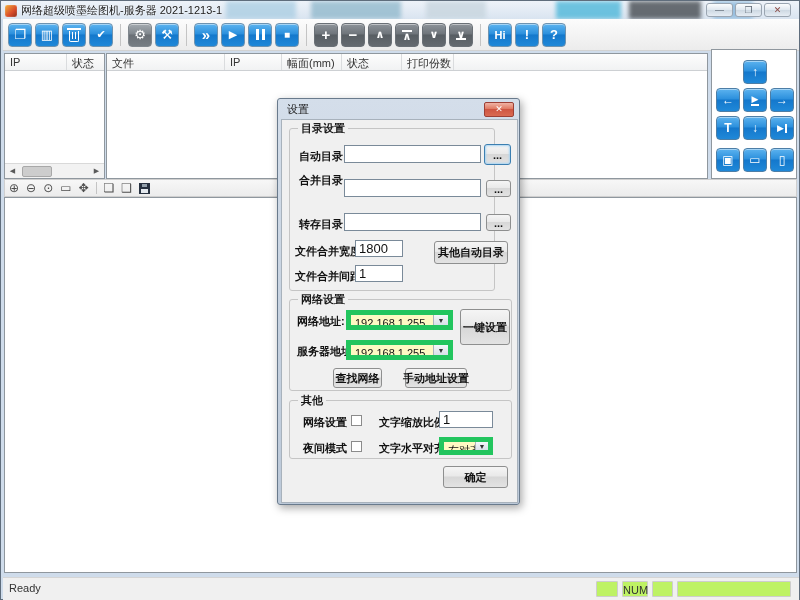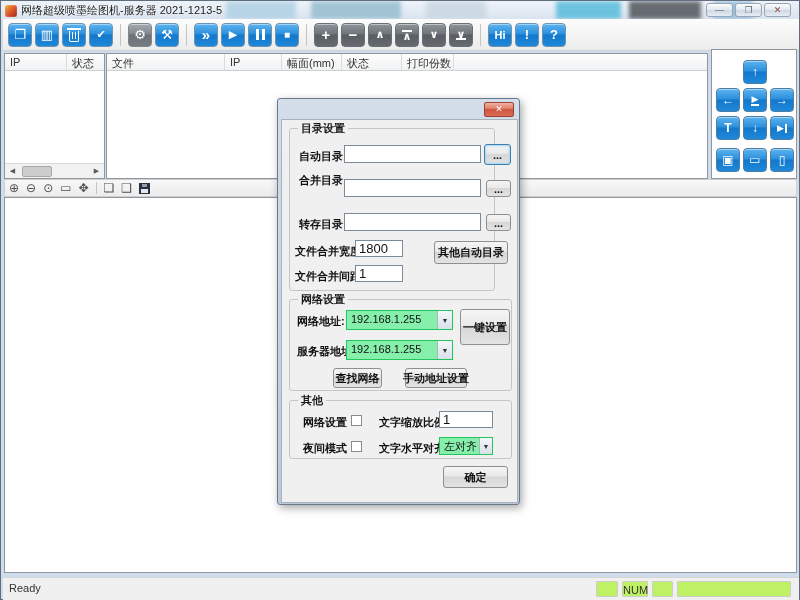--- a/index.html
+++ b/index.html
@@ -111,42 +111,42 @@
   .group-label { position:absolute; top:-8px; left:8px; background:#f0f0f0;
     padding:0 3px; font-weight:bold; color:#1a1a1a; }
   .dlbl { position:absolute; font-weight:bold; color:#111; white-space:nowrap; }
   .dinput { position:absolute; border:1px solid #7a8a99; background:#fff;
     font-family:inherit; font-size:13px; padding:1px 3px; color:#111; }
   .btn7 { position:absolute; display:flex; align-items:center; justify-content:center;
     font-weight:bold; font-size:11px; color:#111; white-space:nowrap;
     background:linear-gradient(#f5f5f5,#e9e9e9 45%,#d7d7d7 50%,#e3e3e3);
     border:1px solid #8e8f8f; border-radius:3px; cursor:default; }
   .btn7.focused { border-color:#3c7fb1; box-shadow:inset 0 0 2px 1px #a9d4f2; }
-  .combo { position:absolute; background:#86efac; border:1px solid #22c55e; display:flex; }
+  .combo { position:absolute; background:#fef9c3; border:5px solid #22c55e; display:flex; }
   .combo-val { flex:1; padding:2px 0 0 4px; color:#111; overflow:hidden; white-space:nowrap; }
   .combo-arrow { width:15px; border-left:1px solid #aab4bd;
     background:linear-gradient(#f4f7fa,#d8e0e8); display:flex; align-items:center;
     justify-content:center; font-size:7px; color:#333; }
   .checkbox { position:absolute; width:11px; height:11px; background:#fff; border:1px solid #8b8b8b; }
 </style>
 </head>
 <body>
 
 <div class="window">
 
   <div class="titlebar">
     <div class="blob" style="left:225px;width:70px;background:#a9cde2;"></div>
     <div class="blob" style="left:310px;width:90px;background:#8db6ca;"></div>
     <div class="blob" style="left:425px;width:60px;background:#c6d4dd;"></div>
     <div class="blob" style="left:555px;width:65px;background:#45b4d8;"></div>
     <div class="blob" style="left:628px;width:72px;background:#3c4146;"></div>
     <div class="blob" style="left:712px;width:40px;background:#82b2d8;"></div>
     <div class="titlebar-content">
       <span class="app-icon"></span>
-      <span class="win-title">网络超级喷墨绘图机-服务器 2021-1213-5</span>
+      <span class="win-title">网络超级喷墨绘图机-服务器 2021-1213-1</span>
     </div>
     <div class="win-controls">
       <div class="win-btn">—</div>
       <div class="win-btn">❐</div>
       <div class="win-btn close">✕</div>
     </div>
   </div>
 
   <div class="toolbar">
     <div class="tbtn">
@@ -298,20 +298,21 @@
   <div class="statusbar">
     <span class="sb-ready">Ready</span>
     <div class="sb-pane" style="right:181px;width:22px;"></div>
     <div class="sb-pane" style="right:151px;width:26px;">NUM</div>
     <div class="sb-pane" style="right:126px;width:21px;"></div>
     <div class="sb-pane" style="right:8px;width:114px;"></div>
     <div class="sb-grip"></div>
   </div>
 
   <div class="dialog">
+    <div class="dlg-title">设置</div>
     <div class="dlg-close">✕</div>
     <div class="dlg-body">
 
       <div class="group" style="left:7px;top:8px;width:206px;height:163px;">
         <span class="group-label">目录设置</span>
       </div>
       <span class="dlbl" style="left:17px;top:29px;">自动目录</span>
       <input class="dinput" style="left: 62px; top: 25px; width: 137px; height: 18px;" value="">
       <div class="btn7 focused" style="left:202px;top:24px;width:27px;height:21px;">...</div>
 

